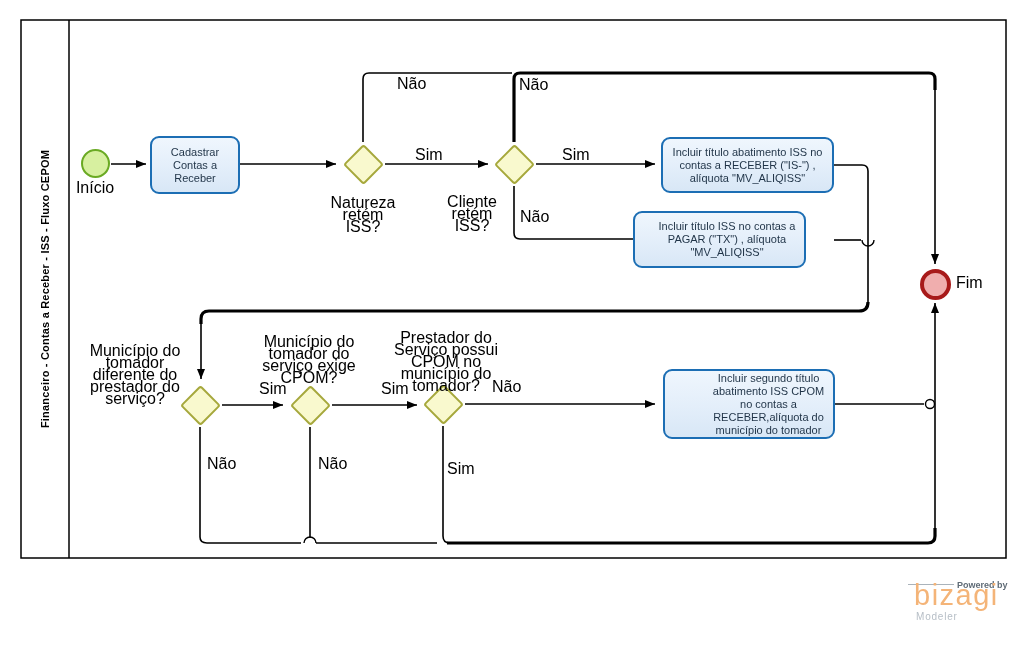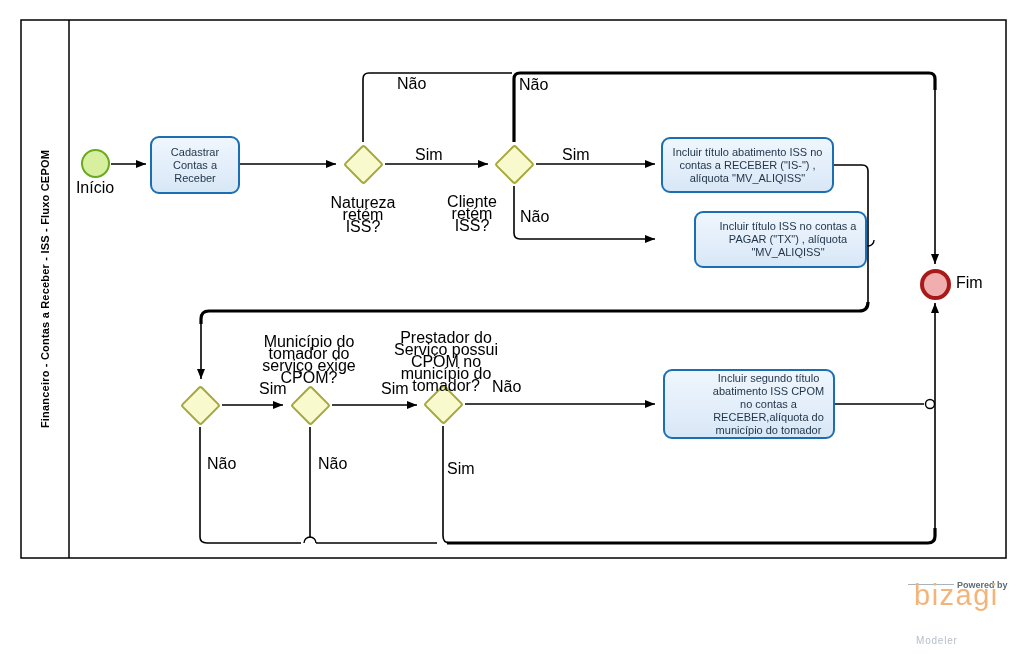--- a/index.html
+++ b/index.html
@@ -17,21 +17,21 @@
                 transform:rotate(-90deg); font-size:11px; font-weight:bold; color:#000;
                 letter-spacing:0.2px; }
 
   .task { position:absolute; box-sizing:border-box; border:2.5px solid #1c6eb4; border-radius:9px;
           background:linear-gradient(180deg,#eff6fd 0%, #e3eefa 55%, #d8e7f6 100%);
           color:#1f3347; font-size:11px; line-height:13px;
           display:flex; align-items:center; justify-content:flex-end; text-align:center;
           padding:2px 5px; }
   #task-cadastrar       { left:150px; top:136px; width:90px;  height:58px; }
   #task-abatimento      { left:661px; top:137px; width:173px; height:56px; }
-  #task-pagar           { left:694px; top:211px; width:173px; height:57px;padding-left:20px; }
+  #task-pagar           { left:633px; top:211px; width:173px; height:57px;padding-left:20px; }
   #task-segundo         { left:663px; top:369px; width:172px; height:70px;padding-left:44px; }
 
   .gateway { position:absolute; box-sizing:border-box; width:29px; height:29px;
              transform:rotate(45deg); background:#f9f9ce; border:2.5px solid #a6a83c;
              border-radius:3px; }
   #gw-natureza  { left:348.5px; top:149.5px; }
   #gw-cliente   { left:499.5px; top:149.5px; }
   #gw-municipio { left:185.5px; top:390.5px; }
   #gw-exige     { left:295.5px; top:390.5px; }
   #gw-possui    { left:428.5px; top:389.5px; }
@@ -61,21 +61,21 @@
   #el-sim-exige     { left:381px; top:383px; }
   #el-nao-possui    { left:492px; top:381px; }
   #el-nao-municipio { left:207px; top:458px; }
   #el-nao-exige     { left:318px; top:458px; }
   #el-sim-possui    { left:447px; top:463px; }
 
   .powered-rule { position:absolute; left:908px; top:584px; width:46px; height:1px; background:#aab3bb; }
   .powered-by { position:absolute; left:957px; top:580px; font-size:9px; font-weight:bold; color:#5f6b76; }
   .bizagi-logo { position:absolute; left:914px; top:580px; font-size:29px; line-height:30px;
                  color:#f4b478; letter-spacing:1.5px; font-weight:normal; }
-  .modeler { position:absolute; left:916px; top:611px; font-size:10px; color:#b6bec6; letter-spacing:0.8px;margin-top:24px; }
+  .modeler { position:absolute; left:916px; top:611px; font-size:10px; color:#b6bec6; letter-spacing:0.8px; }
 </style>
 </head>
 <body>
 
 <div class="canvas">
 
   <svg class="connectors" width="1023" height="654">
     <defs>
       <marker id="arr" markerUnits="userSpaceOnUse" markerWidth="12" markerHeight="10" refX="10" refY="4" orient="auto">
         <path d="M0,0 L10,4 L0,8 Z" fill="#000"></path>
@@ -132,20 +132,21 @@
   </div>
 
   <div class="task" id="task-pagar">
     <span>Incluir título ISS no contas a PAGAR ("TX") , alíquota "MV_ALIQISS"</span>
   </div>
 
   <div class="event" id="ev-end"></div>
   <div class="lbl" id="lbl-fim">Fim</div>
 
   <div class="gateway" id="gw-municipio"></div>
+  <div class="lbl center" id="lbl-municipio">Município do tomador diferente do prestador do serviço?</div>
 
   <div class="gateway" id="gw-exige"></div>
   <div class="lbl center" id="lbl-exige">Município do tomador do serviço exige CPOM?</div>
 
   <div class="gateway" id="gw-possui"></div>
   <div class="lbl center" id="lbl-possui">Prestador do Serviço possui CPOM no município do tomador?</div>
 
   <div class="task" id="task-segundo">
     <span>Incluir segundo título abatimento ISS CPOM no contas a RECEBER,alíquota do município do tomador</span>
   </div>

